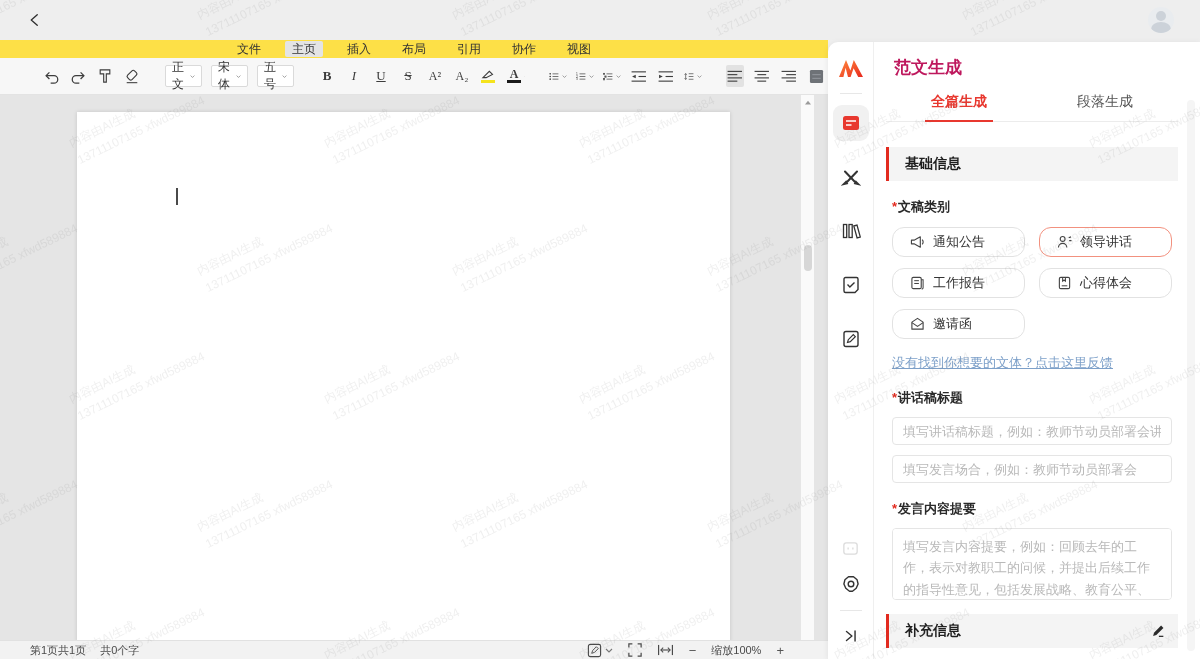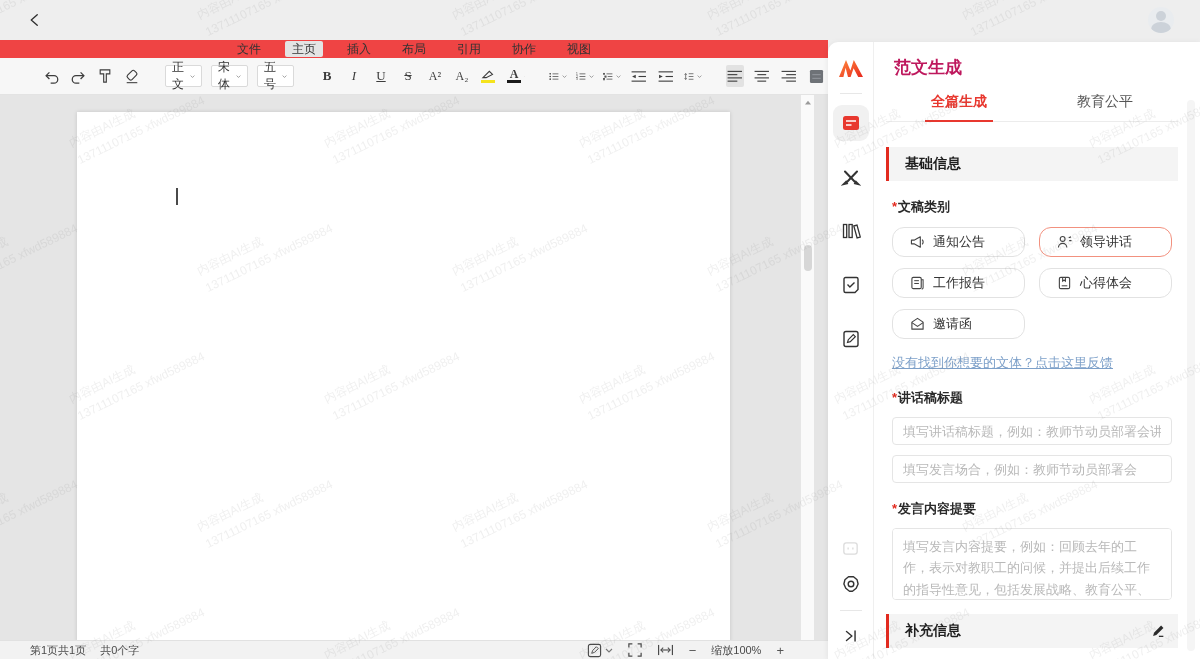--- a/index.html
+++ b/index.html
@@ -13,21 +13,21 @@
   
   .topbar { position:absolute; top:0; left:0; width:1200px; height:40px; background:#eeeeee; display:flex; align-items:center; justify-content:space-between; padding:0 26px; z-index:5; }
   .back-btn { width:22px; height:22px; cursor:pointer; display:flex; align-items:center; }
   .avatar { width:26px; height:26px; border-radius:50%; background:#e9ecef; position:relative; overflow:hidden; cursor:pointer; }
   .avatar .head { position:absolute; top:4px; left:8px; width:10px; height:10px; border-radius:50%; background:#ccd2d9; }
   .avatar .body { position:absolute; top:15px; left:3px; width:20px; height:14px; border-radius:50% 50% 0 0; background:#ccd2d9; }
 
   
   .editor { position:absolute; top:40px; left:0; width:828px; height:619px; display:flex; flex-direction:column; }
 
-  .menubar { height:18px; background:#ef4444; display:flex; justify-content:center; align-items:center; gap:17px; font-size:12px; color:#333; }
+  .menubar { height:18px; background:#fde047; display:flex; justify-content:center; align-items:center; gap:17px; font-size:12px; color:#333; }
   .menu-tab { padding:1px 7px; border-radius:2px; cursor:pointer; line-height:14px; }
   .menu-tab.active { background:#e4e4e4; }
 
   .toolbar { height:37px; background:#f7f7f7; border-bottom:1px solid #e3e3e3; display:flex; align-items:center; padding-left:42px; gap:9px; }
   .tb { display:flex; align-items:center; justify-content:center; min-width:18px; height:22px; cursor:pointer; border-radius:2px; color:#3d3d3d; }
   .tb.active { background:#e2e2e2; }
   .tb-sep { width:1px; height:16px; background:#dcdcdc; margin:0 3px; }
   .dd { display:flex; align-items:center; justify-content:space-between; background:#fff; border:1px solid #dadada; border-radius:2px; height:22px; font-size:12px; padding:0 6px; cursor:pointer; color:#333; }
   .dd-style { width:44px; } .dd-font { width:66px; } .dd-size { width:40px; }
   .fmt-letter { font-size:13px; font-weight:bold; font-family:"Liberation Serif", serif; }
@@ -415,21 +415,21 @@
           </svg>
       </div>
     </div>
   </div>
 
   <div class="content">
     <div class="panel-title">范文生成</div>
 
     <div class="panel-tabs">
       <div class="panel-tab active">全篇生成</div>
-      <div class="panel-tab">教育公平</div>
+      <div class="panel-tab">段落生成</div>
     </div>
 
     <div class="section-bar">
       <span>基础信息</span>
     </div>
 
     <div class="field-label">
       <span class="req">*</span><span>文稿类别</span>
     </div>
 

